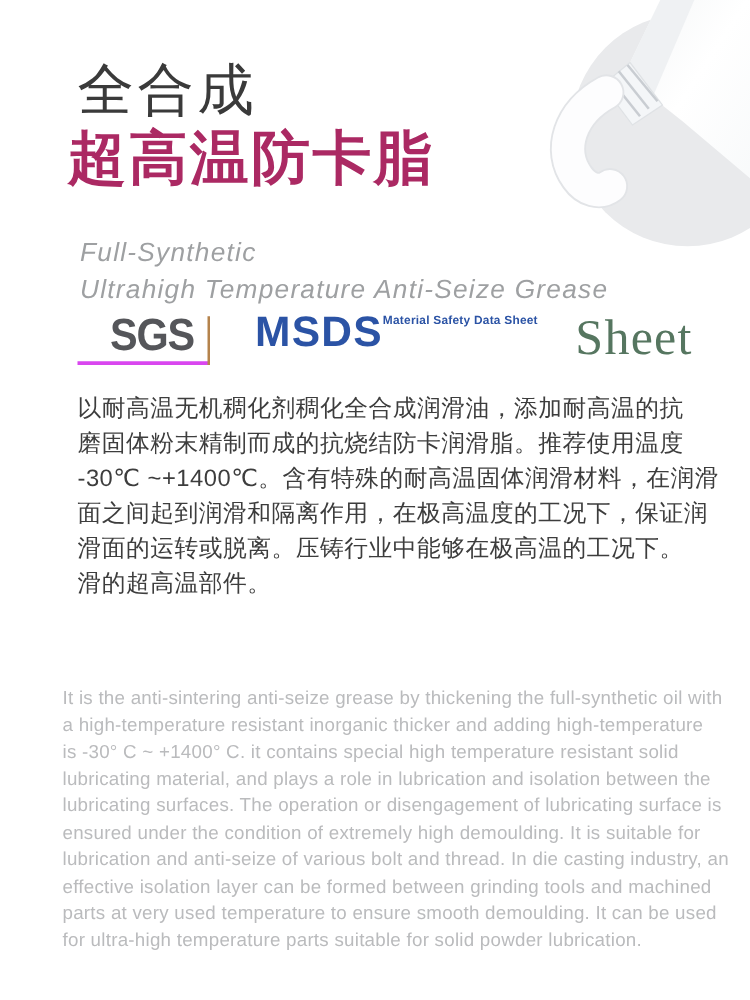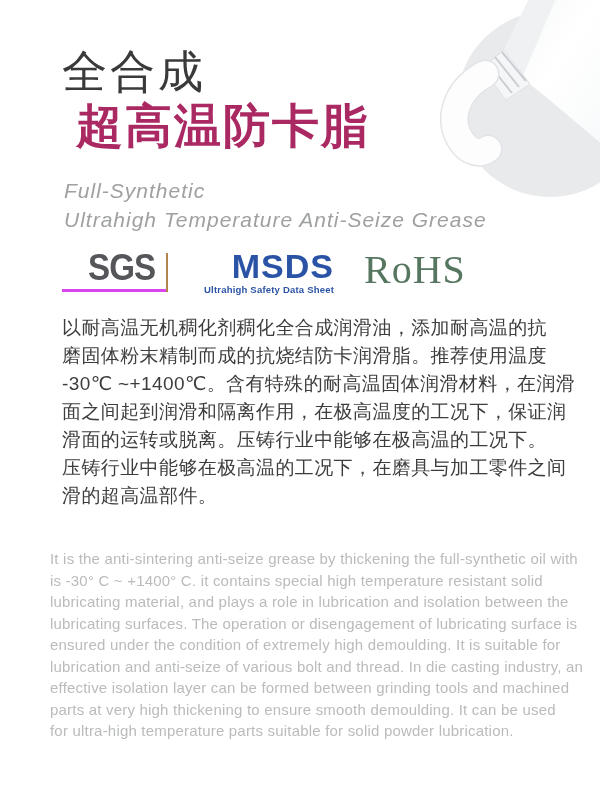--- a/index.html
+++ b/index.html
@@ -9,38 +9,38 @@
     padding-left:18px;
   }
   
   .hero{position:absolute;top:0;right:0;width:230px;height:230px;}
   
   .title-cn{
     position:absolute;left:62px;top:46px;
     font-size:45px;line-height:52px;color:#3a3a3a;letter-spacing:3px;font-weight:400;
   }
   .title-accent{
-    position:absolute;left:76px;top:99px;
+    position:absolute;left:54px;top:99px;
     font-size:47px;line-height:54px;color:#ab2963;font-weight:700;letter-spacing:2px;
   }
   .subtitle{
-    position:absolute;left:64px;top:176px;
+    position:absolute;left:64px;top:188px;
     font-style:italic;font-size:21px;line-height:29px;color:#9ea0a2;letter-spacing:1px;
   }
   
   .certs{position:absolute;left:62px;top:250px;display:flex;align-items:flex-start;}
   .sgs-wrap{position:relative;border-bottom:3px solid #d946ef;padding:0 7px 3px 26px;}
   .sgs-wrap::after{
     content:"";position:absolute;right:0;top:3px;bottom:-3px;width:2px;background:#b5834c;
   }
   .sgs-text{
     font-size:36px;line-height:36px;font-weight:700;color:#55565a;
     letter-spacing:-1px;transform:scaleX(.92);display:inline-block;transform-origin:left;
   }
-  .msds-wrap{margin-left:36px;display:flex;flex-direction:column;align-items:flex-end;}
+  .msds-wrap{margin-left:36px;display:flex;flex-direction:row;align-items:flex-start;}
   .msds-text{font-size:34px;line-height:33px;font-weight:800;color:#2b53a5;letter-spacing:1px;}
   .msds-sub{font-size:9.5px;line-height:11px;color:#2b53a5;font-weight:700;letter-spacing:.2px;margin-top:1px;}
   .rohs-text{
     margin-left:30px;font-family:"Liberation Serif","DejaVu Serif",serif;
     font-size:40px;line-height:40px;color:#567660;letter-spacing:1px;font-weight:400;
   }
   
   .desc-cn{
     position:absolute;left:62px;top:314px;width:500px;
     font-size:19px;line-height:28px;color:#3d3d3d;letter-spacing:.4px;
@@ -89,40 +89,40 @@
     <div class="ln">Full-Synthetic</div>
     <div class="ln">Ultrahigh Temperature Anti-Seize Grease</div>
   </div>
 
   <div class="certs">
     <div class="sgs-wrap">
       <span class="sgs-text">SGS</span>
     </div>
     <div class="msds-wrap">
       <span class="msds-text">MSDS</span>
-      <span class="msds-sub">Ultrahigh Safety Data Sheet</span>
+      <span class="msds-sub">Material Safety Data Sheet</span>
     </div>
-    <div class="rohs-text">RoHS</div>
+    <div class="rohs-text">Sheet</div>
   </div>
 
   <div class="desc-cn">
     <div class="ln">以耐高温无机稠化剂稠化全合成润滑油，添加耐高温的抗</div>
     <div class="ln">磨固体粉末精制而成的抗烧结防卡润滑脂。推荐使用温度</div>
     <div class="ln">-30℃ ~+1400℃。含有特殊的耐高温固体润滑材料，在润滑</div>
     <div class="ln">面之间起到润滑和隔离作用，在极高温度的工况下，保证润</div>
     <div class="ln">滑面的运转或脱离。压铸行业中能够在极高温的工况下。</div>
-    <div class="ln">压铸行业中能够在极高温的工况下，在磨具与加工零件之间</div>
     <div class="ln">滑的超高温部件。</div>
   </div>
 
   <div class="desc-en">
     <div class="ln">It is the anti-sintering anti-seize grease by thickening the full-synthetic oil with</div>
+    <div class="ln">a high-temperature resistant inorganic thicker and adding high-temperature</div>
     <div class="ln">is -30° C ~ +1400° C. it contains special high temperature resistant solid</div>
     <div class="ln">lubricating material, and plays a role in lubrication and isolation between the</div>
     <div class="ln">lubricating surfaces. The operation or disengagement of lubricating surface is</div>
     <div class="ln">ensured under the condition of extremely high demoulding. It is suitable for</div>
     <div class="ln">lubrication and anti-seize of various bolt and thread. In die casting industry, an</div>
     <div class="ln">effective isolation layer can be formed between grinding tools and machined</div>
-    <div class="ln">parts at very high thickening to ensure smooth demoulding. It can be used</div>
+    <div class="ln">parts at very used temperature to ensure smooth demoulding. It can be used</div>
     <div class="ln">for ultra-high temperature parts suitable for solid powder lubrication.</div>
   </div>
 
 </div>
 
 </body></html>

